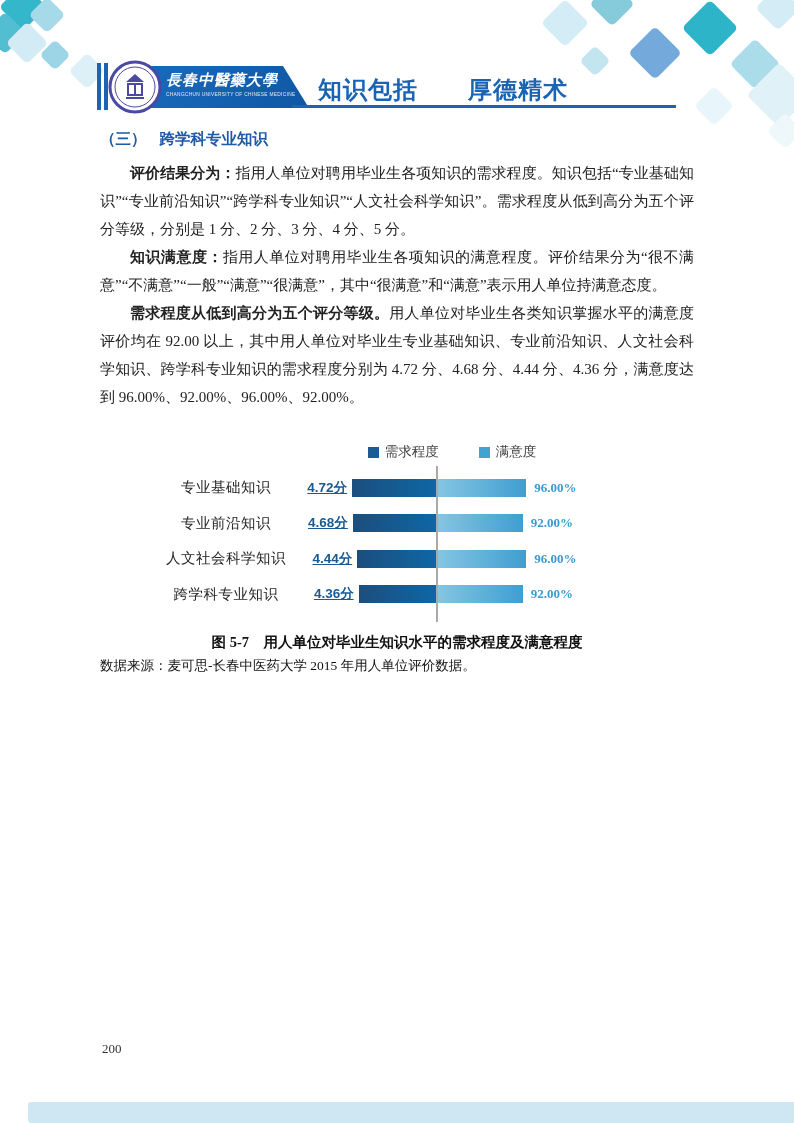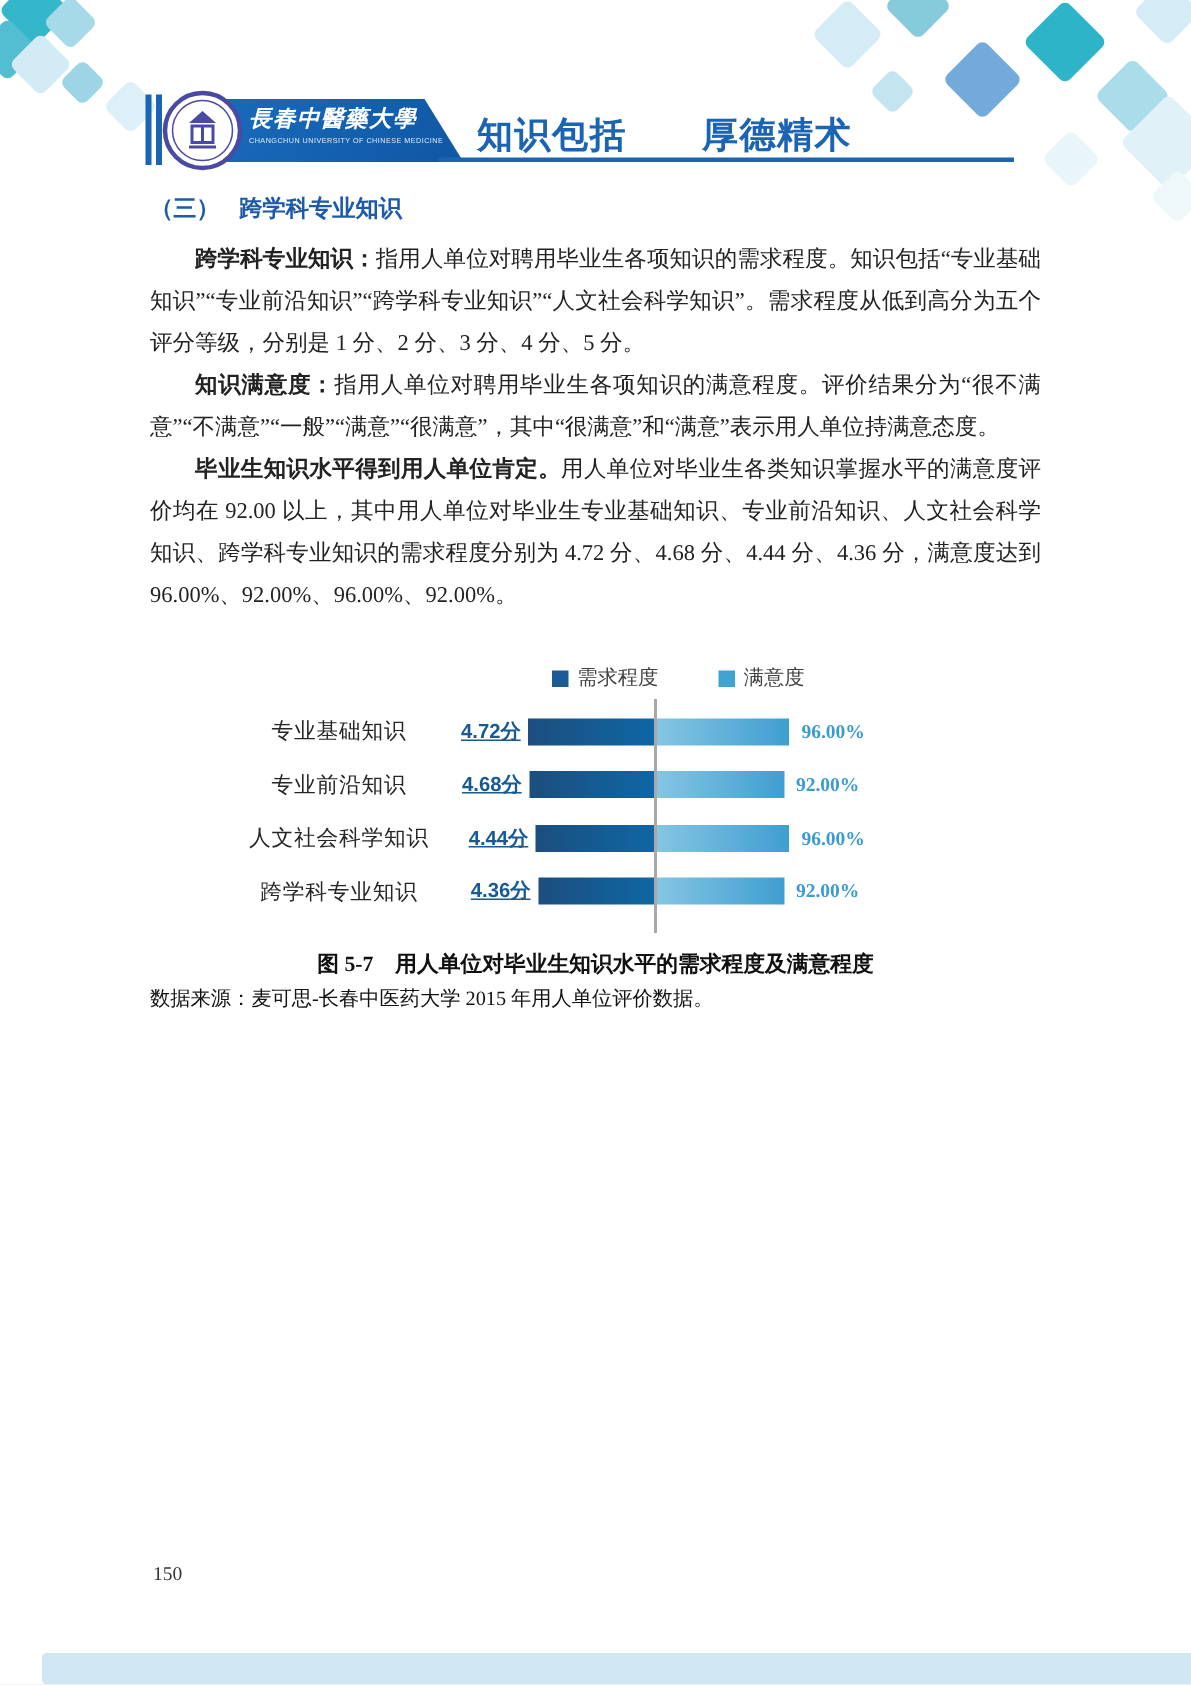--- a/index.html
+++ b/index.html
@@ -101,23 +101,23 @@
     </svg>
   </span>
 
   <div class="slogan">知识包括　　厚德精术</div>
   <div class="hline"></div>
 
   <div class="bodycol">
     <h3 class="sec-head">
       <span class="sec-num">（三）</span><span class="sec-title">跨学科专业知识</span>
     </h3>
-    <p class="para"><b>跨学科专业知识：</b><span>指用人单位对聘用毕业生各项知识的需求程度。知识包括“专业基础知识”“专业前沿知识”“跨学科专业知识”“人文社会科学知识”。需求程度从低到高分为五个评分等级，分别是 1 分、2 分、3 分、4 分、5 分。</span></p>
+    <p class="para"><b>评价结果分为：</b><span>指用人单位对聘用毕业生各项知识的需求程度。知识包括“专业基础知识”“专业前沿知识”“跨学科专业知识”“人文社会科学知识”。需求程度从低到高分为五个评分等级，分别是 1 分、2 分、3 分、4 分、5 分。</span></p>
     <p class="para"><b>知识满意度：</b><span>指用人单位对聘用毕业生各项知识的满意程度。评价结果分为“很不满意”“不满意”“一般”“满意”“很满意”，其中“很满意”和“满意”表示用人单位持满意态度。</span></p>
-    <p class="para"><b>毕业生知识水平得到用人单位肯定。</b><span>用人单位对毕业生各类知识掌握水平的满意度评价均在 92.00 以上，其中用人单位对毕业生专业基础知识、专业前沿知识、人文社会科学知识、跨学科专业知识的需求程度分别为 4.72 分、4.68 分、4.44 分、4.36 分，满意度达到 96.00%、92.00%、96.00%、92.00%。</span></p>
+    <p class="para"><b>需求程度从低到高分为五个评分等级。</b><span>用人单位对毕业生各类知识掌握水平的满意度评价均在 92.00 以上，其中用人单位对毕业生专业基础知识、专业前沿知识、人文社会科学知识、跨学科专业知识的需求程度分别为 4.72 分、4.68 分、4.44 分、4.36 分，满意度达到 96.00%、92.00%、96.00%、92.00%。</span></p>
   </div>
 
   <div class="chart">
     <div class="chart-legend">
         <span class="lg-item">
           <i class="lg-sq" style="background: rgb(28, 92, 148);"></i>
           <span>需求程度</span>
         </span>
         <span class="lg-item">
           <i class="lg-sq" style="background: rgb(65, 163, 209);"></i>
@@ -169,16 +169,16 @@
             <span class="rbar" style="width: 84.64px;"></span>
             <span class="pct">92.00%</span>
           </span>
         </div>
       </div>
   </div>
 
   <div class="fig-caption">图 5-7　用人单位对毕业生知识水平的需求程度及满意程度</div>
   <div class="fig-source">数据来源：麦可思-长春中医药大学 2015 年用人单位评价数据。</div>
 
-  <div class="pageno">150</div>
+  <div class="pageno">200</div>
   <div class="footband"></div>
 
 </div>
 
 </body></html>

